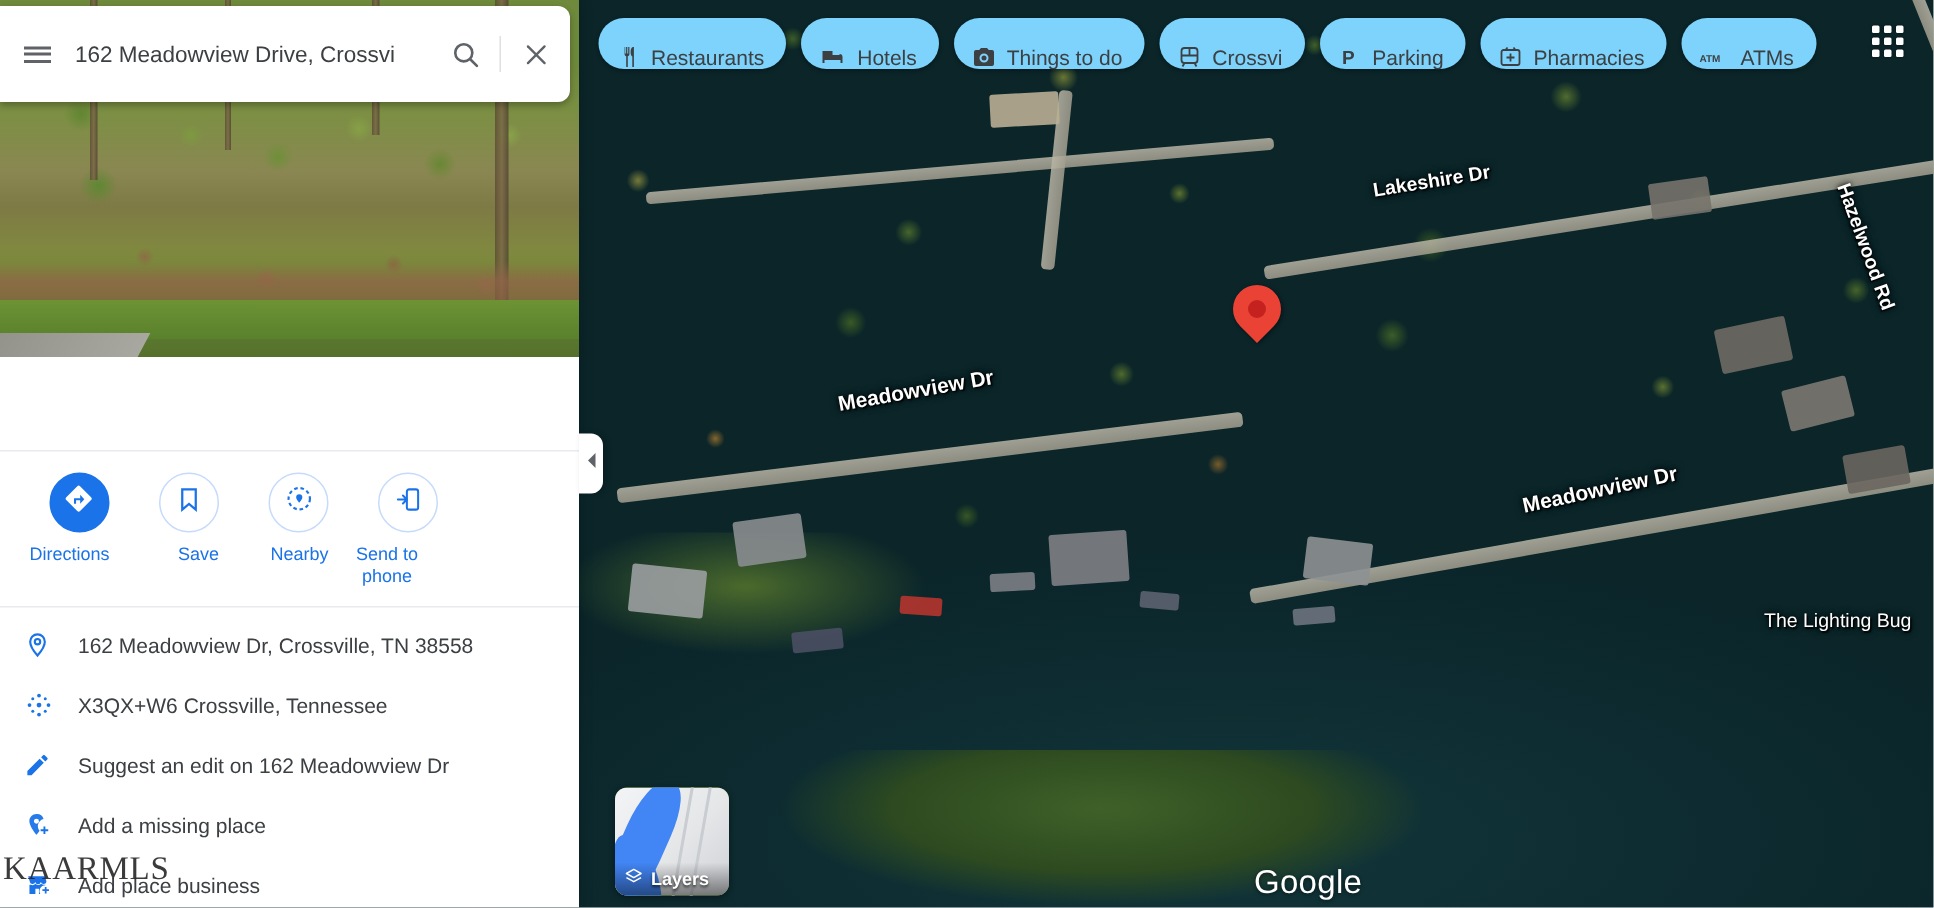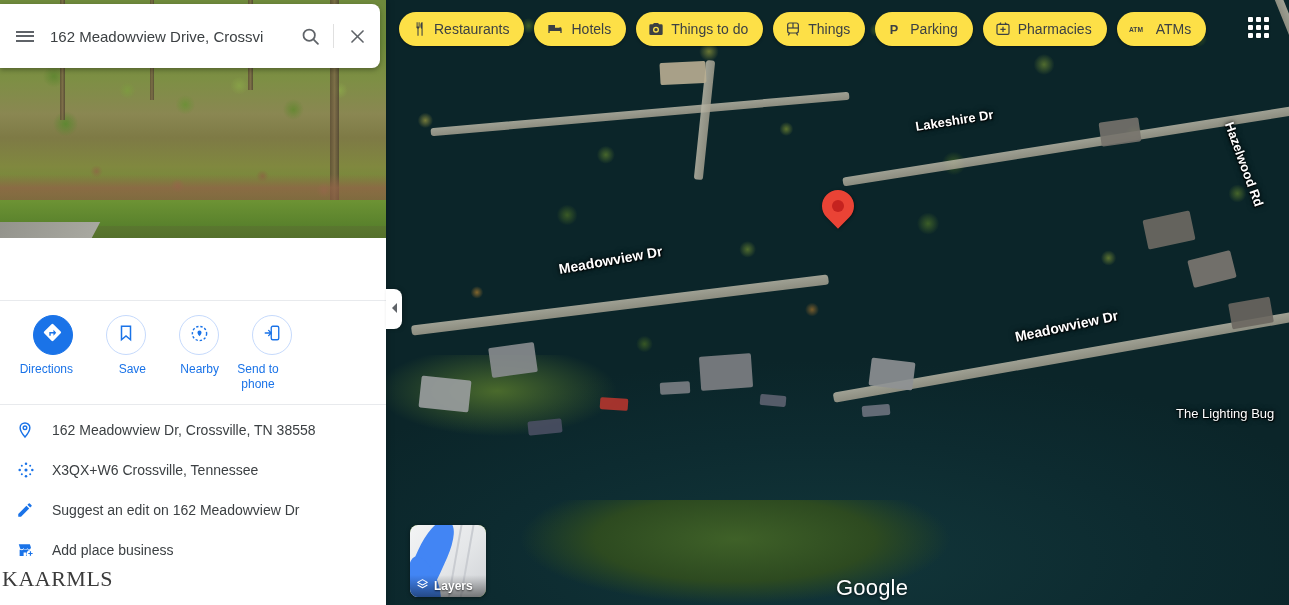--- a/index.html
+++ b/index.html
@@ -93,23 +93,23 @@
     position: absolute; left: 10px; top: 10px; width: 12px; height: 12px;
     border-radius: 50%; background: #c5221f;
   }
 
   
   #chipbar {
     position: absolute; left: 399px; top: 11px; height: 36px;
     display: flex; align-items: center; gap: 10px; z-index: 30;
   }
   .chip {
-    display: flex; align-items: center; gap: 7px;
+    display: flex; align-items: flex-end; gap: 7px;
     height: 34px; padding: 0 15px 0 12px;
-    background: #fde047; border-radius: 18px;
+    background: #7dd3fc; border-radius: 18px;
     box-shadow: 0 1px 3px rgba(0,0,0,.35);
     font-size: 14px; color: #3c4043; cursor: pointer;
     white-space: nowrap;
   }
   .chip svg { display:block; }
   #apps-grid {
     position: absolute; left: 1243px; top: 12px; width: 30px; height: 30px;
     display: grid; grid-template-columns: repeat(3,5px); grid-template-rows: repeat(3,5px);
     gap: 3px; align-content: center; justify-content: center; z-index: 30; cursor: pointer;
   }
@@ -337,21 +337,21 @@
     <div class="chip">
       <span>
         <svg width="16" height="16" viewBox="0 0 24 24" fill="none" stroke="#3c4043" stroke-width="1.8">
           <rect x="4" y="3" width="16" height="15" rx="3"></rect>
           <line x1="4" y1="10.5" x2="20" y2="10.5"></line>
           <line x1="12" y1="3" x2="12" y2="10.5"></line>
           <line x1="7" y1="18" x2="5" y2="21.5"></line>
           <line x1="17" y1="18" x2="19" y2="21.5"></line>
         </svg>
       </span>
-      <span>Things</span>
+      <span>Crossvi</span>
     </div>
     <div class="chip">
       <span>
         <svg width="16" height="16" viewBox="0 0 24 24" fill="#3c4043">
           <text x="4" y="19" font-family="Liberation Sans, sans-serif" font-size="19" font-weight="bold" fill="#3c4043">P</text>
         </svg>
       </span>
       <span>Parking</span>
     </div>
     <div class="chip">
@@ -481,20 +481,30 @@
 
       <div class="info-row">
         <span class="ico">
           <svg width="18" height="18" viewBox="0 0 24 24" fill="#1a73e8">
             <path d="M3 17.3V21h3.7L17.6 10.1l-3.7-3.7L3 17.3zM20.7 7a1 1 0 0 0 0-1.4l-2.3-2.3a1 1 0 0 0-1.4 0l-1.8 1.8 3.7 3.7L20.7 7z"></path>
           </svg>
         </span>
         <span class="txt">Suggest an edit on 162 Meadowview Dr</span>
       </div>
 
+      <div class="info-row">
+        <span class="ico">
+          <svg width="19" height="19" viewBox="0 0 24 24" fill="#1a73e8">
+            <path d="M10.5 2.2c-3.3 0-6 2.7-6 6 0 4.5 6 11.4 6 11.4s1.2-1.4 2.6-3.4a6 6 0 0 1 3.4-9.8 6 6 0 0 0-6-4.2z" opacity=".95"></path>
+            <circle cx="10.5" cy="8.2" r="2.1" fill="#fff"></circle>
+            <path d="M18 15v-2.4h-1.6V15H14v1.6h2.4V19H18v-2.4h2.4V15H18z"></path>
+          </svg>
+        </span>
+        <span class="txt">Add a missing place</span>
+      </div>
 
       <div class="info-row">
         <span class="ico">
           <svg width="19" height="19" viewBox="0 0 24 24" fill="#1a73e8">
             <path d="M3.5 4h14l1.4 4.2a2.4 2.4 0 0 1-4.7.6 2.4 2.4 0 0 1-4.7 0 2.4 2.4 0 0 1-4.7-.6L3.5 4z"></path>
             <path d="M4.6 11.2V19h5v-4.4h3V19h1.1a5 5 0 0 1 4.2-7.5v-.3h-1.2a3.6 3.6 0 0 1-2.3-.8 3.6 3.6 0 0 1-4.7 0 3.6 3.6 0 0 1-4.1.8z"></path>
             <path d="M19 15v-2h-1.5v2h-2v1.5h2v2H19v-2h2V15h-2z"></path>
           </svg>
         </span>
         <span class="txt">Add place business</span>

